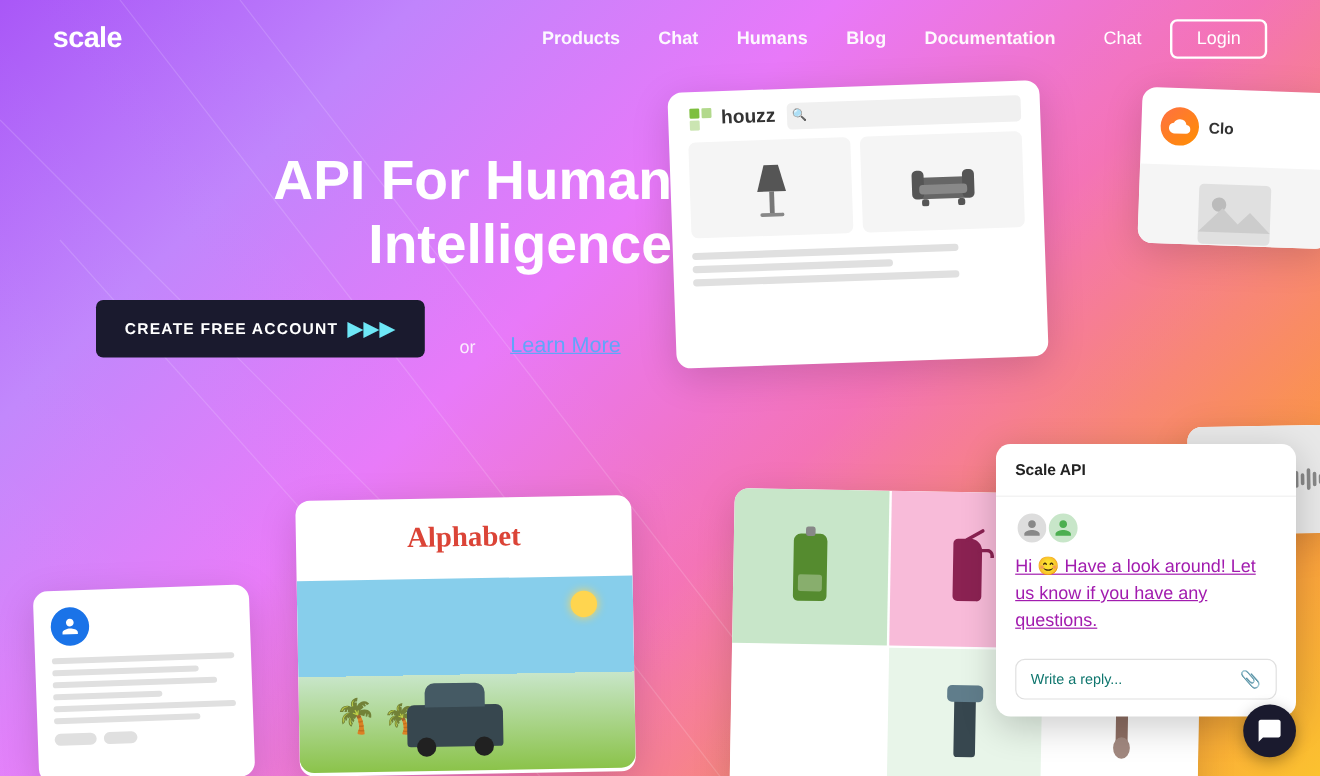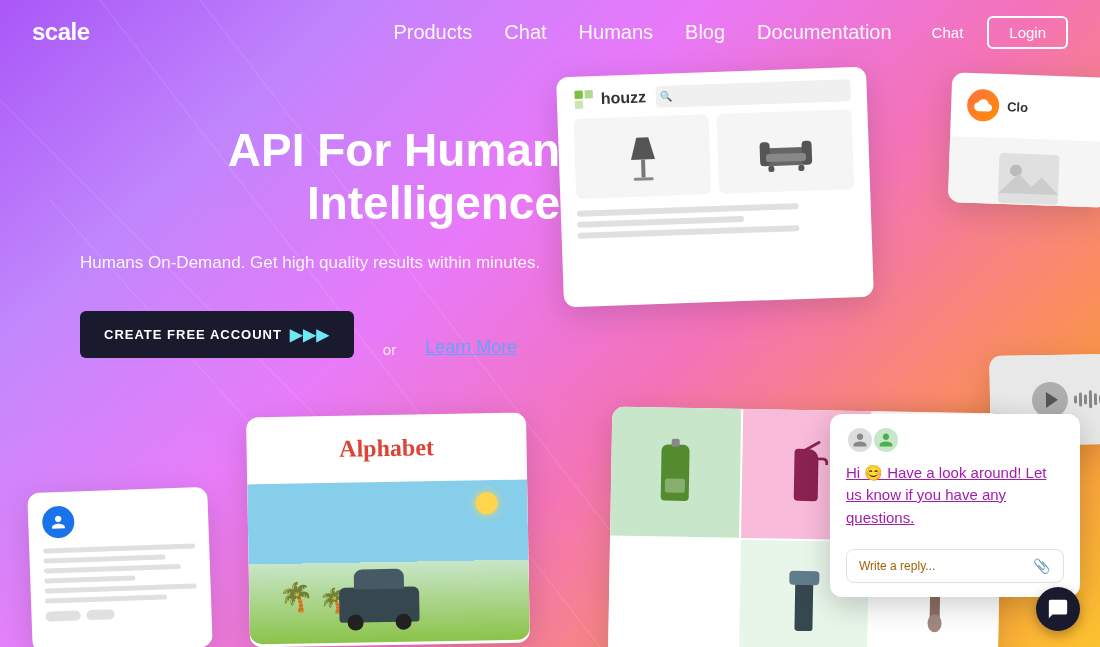--- a/index.html
+++ b/index.html
@@ -22,41 +22,41 @@
         linear-gradient(-45deg, rgba(255,255,255,0.05) 0%, transparent 50%);
       pointer-events: none;
     }
 
     
     nav {
       position: relative;
       z-index: 10;
       display: flex;
       align-items: center;
-      padding: 0 32px;
+      padding: 0 44px;
       height: 64px;
     }
     .logo {
       color: white;
       font-size: 24px;
       font-weight: 700;
       letter-spacing: -0.5px;
       margin-right: auto;
     }
     .nav-links {
       display: flex;
       align-items: center;
       gap: 32px;
       margin-right: 40px;
     }
     .nav-links a {
       color: white;
       text-decoration: none;
-      font-size: 20px;
-      font-weight: 400;
+      font-size: 15px;
+      font-weight: 700;
       opacity: 0.95;
     }
     .nav-right {
       display: flex;
       align-items: center;
       gap: 24px;
     }
     .nav-chat {
       color: white;
       font-size: 15px;
@@ -613,21 +613,21 @@
       margin: 8px 16px 14px;
       border: 1px solid #e0e0e0;
       border-radius: 8px;
       padding: 8px 12px;
       display: flex;
       align-items: center;
       justify-content: space-between;
     }
     .chat-reply-placeholder {
       font-size: 12px;
-      color: #a16207;
+      color: #0f766e;
     }
     .chat-attach-icon {
       color: #aaa;
       font-size: 14px;
     }
 
     
     .chat-bubble-btn {
       position: absolute;
       bottom: 16px;
@@ -676,21 +676,20 @@
     <a href="#">Documentation</a>
   </div>
   <div class="nav-right">
     <a href="#" class="nav-chat">Chat</a>
     <a href="#" class="nav-login">Login</a>
   </div>
 </nav>
 
 <div class="hero">
   <h1 class="hero-title">API For Human Intelligence</h1>
-  <p class="hero-sub">Humans On-Demand. Get high quality results within minutes.</p>
   <div class="hero-actions">
     <button class="btn-create">
       <span>CREATE FREE ACCOUNT</span>
       <span class="btn-arrows">▶▶▶</span>
     </button>
     <span class="or-text">or</span>
     <a href="#" class="learn-more">Learn More</a>
   </div>
 </div>
 
@@ -839,20 +838,23 @@
           <rect x="10" y="5" width="10" height="32" rx="2" fill="#8d6e63"></rect>
           <ellipse cx="15" cy="40" rx="7" ry="9" fill="#a1887f"></ellipse>
         </svg>
       </div>
     </div>
   </div>
 
 </div>
 
 <div class="chat-widget">
+  <div class="chat-header">
+    <div class="chat-agent-name">Scale API</div>
+  </div>
   <div class="chat-message-area">
     <div class="chat-avatars">
       <div class="chat-avatar">
         <svg width="16" height="16" viewBox="0 0 24 24" fill="#888">
           <path d="M12 12c2.7 0 4.8-2.1 4.8-4.8S14.7 2.4 12 2.4 7.2 4.5 7.2 7.2 9.3 12 12 12zm0 2.4c-3.2 0-9.6 1.6-9.6 4.8v2.4h19.2v-2.4c0-3.2-6.4-4.8-9.6-4.8z"></path>
         </svg>
       </div>
       <div class="chat-avatar" style="background:#c8e6c9;">
         <svg width="16" height="16" viewBox="0 0 24 24" fill="#4caf50">
           <path d="M12 12c2.7 0 4.8-2.1 4.8-4.8S14.7 2.4 12 2.4 7.2 4.5 7.2 7.2 9.3 12 12 12zm0 2.4c-3.2 0-9.6 1.6-9.6 4.8v2.4h19.2v-2.4c0-3.2-6.4-4.8-9.6-4.8z"></path>

